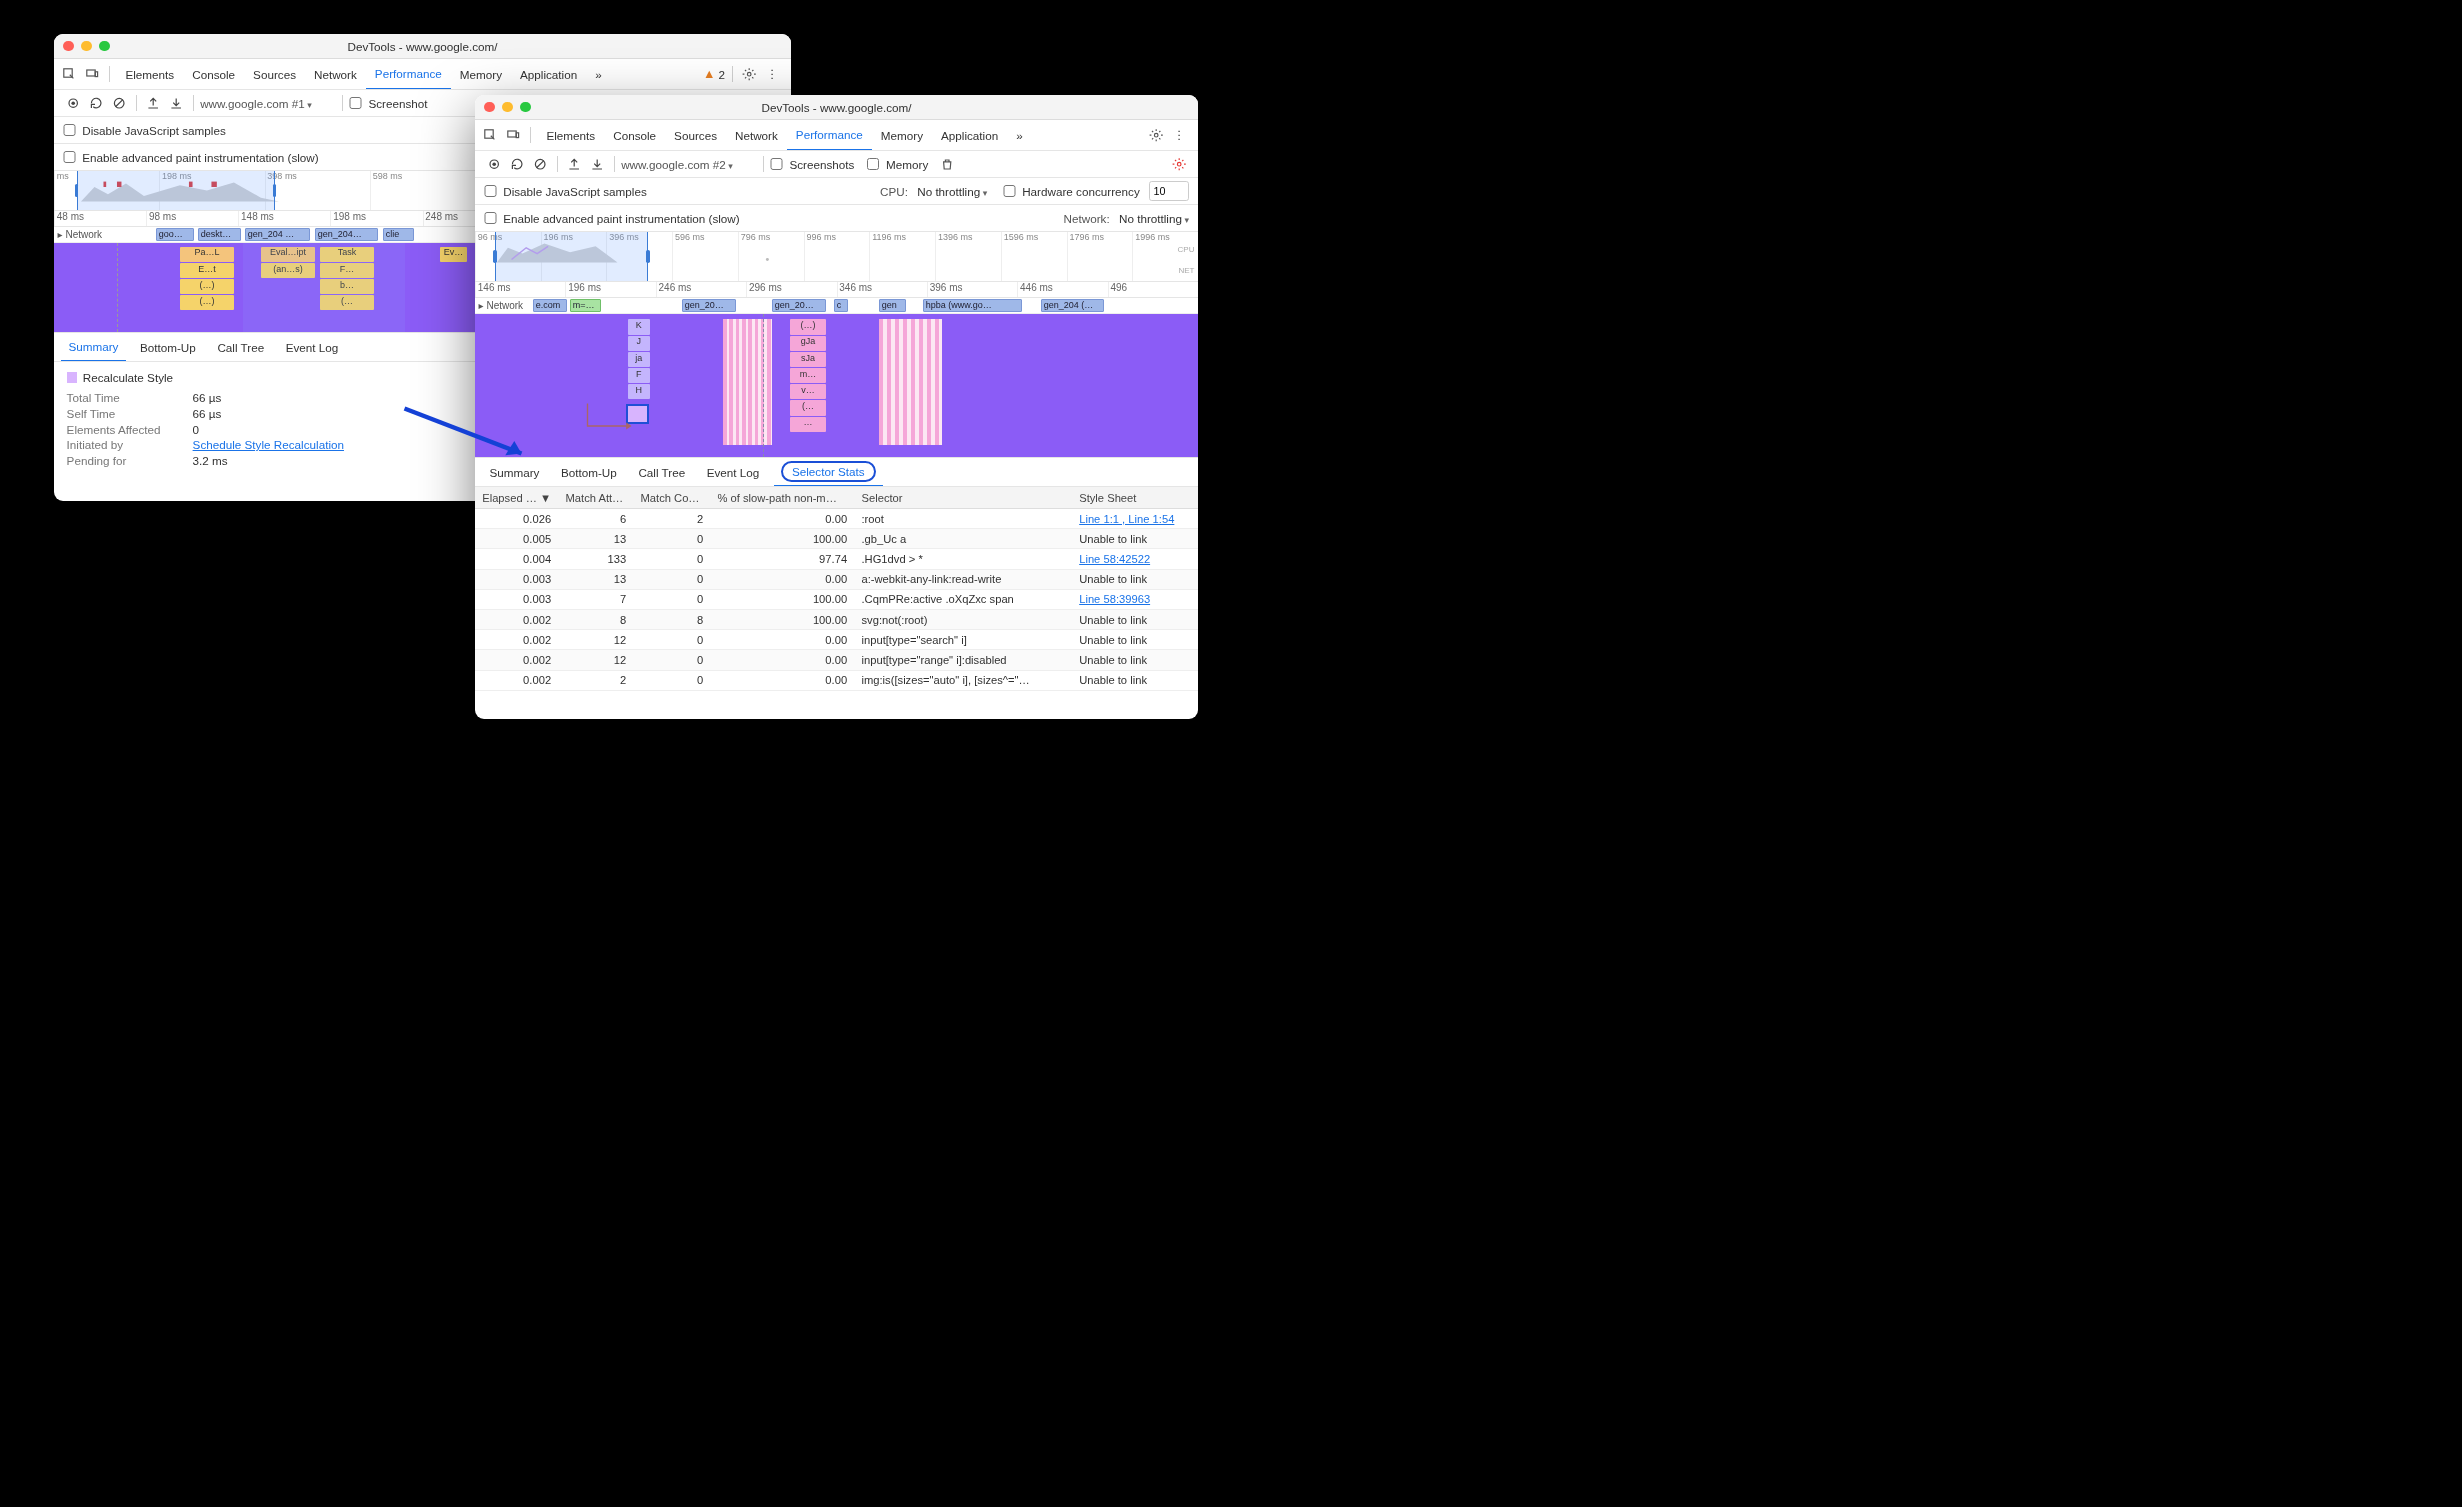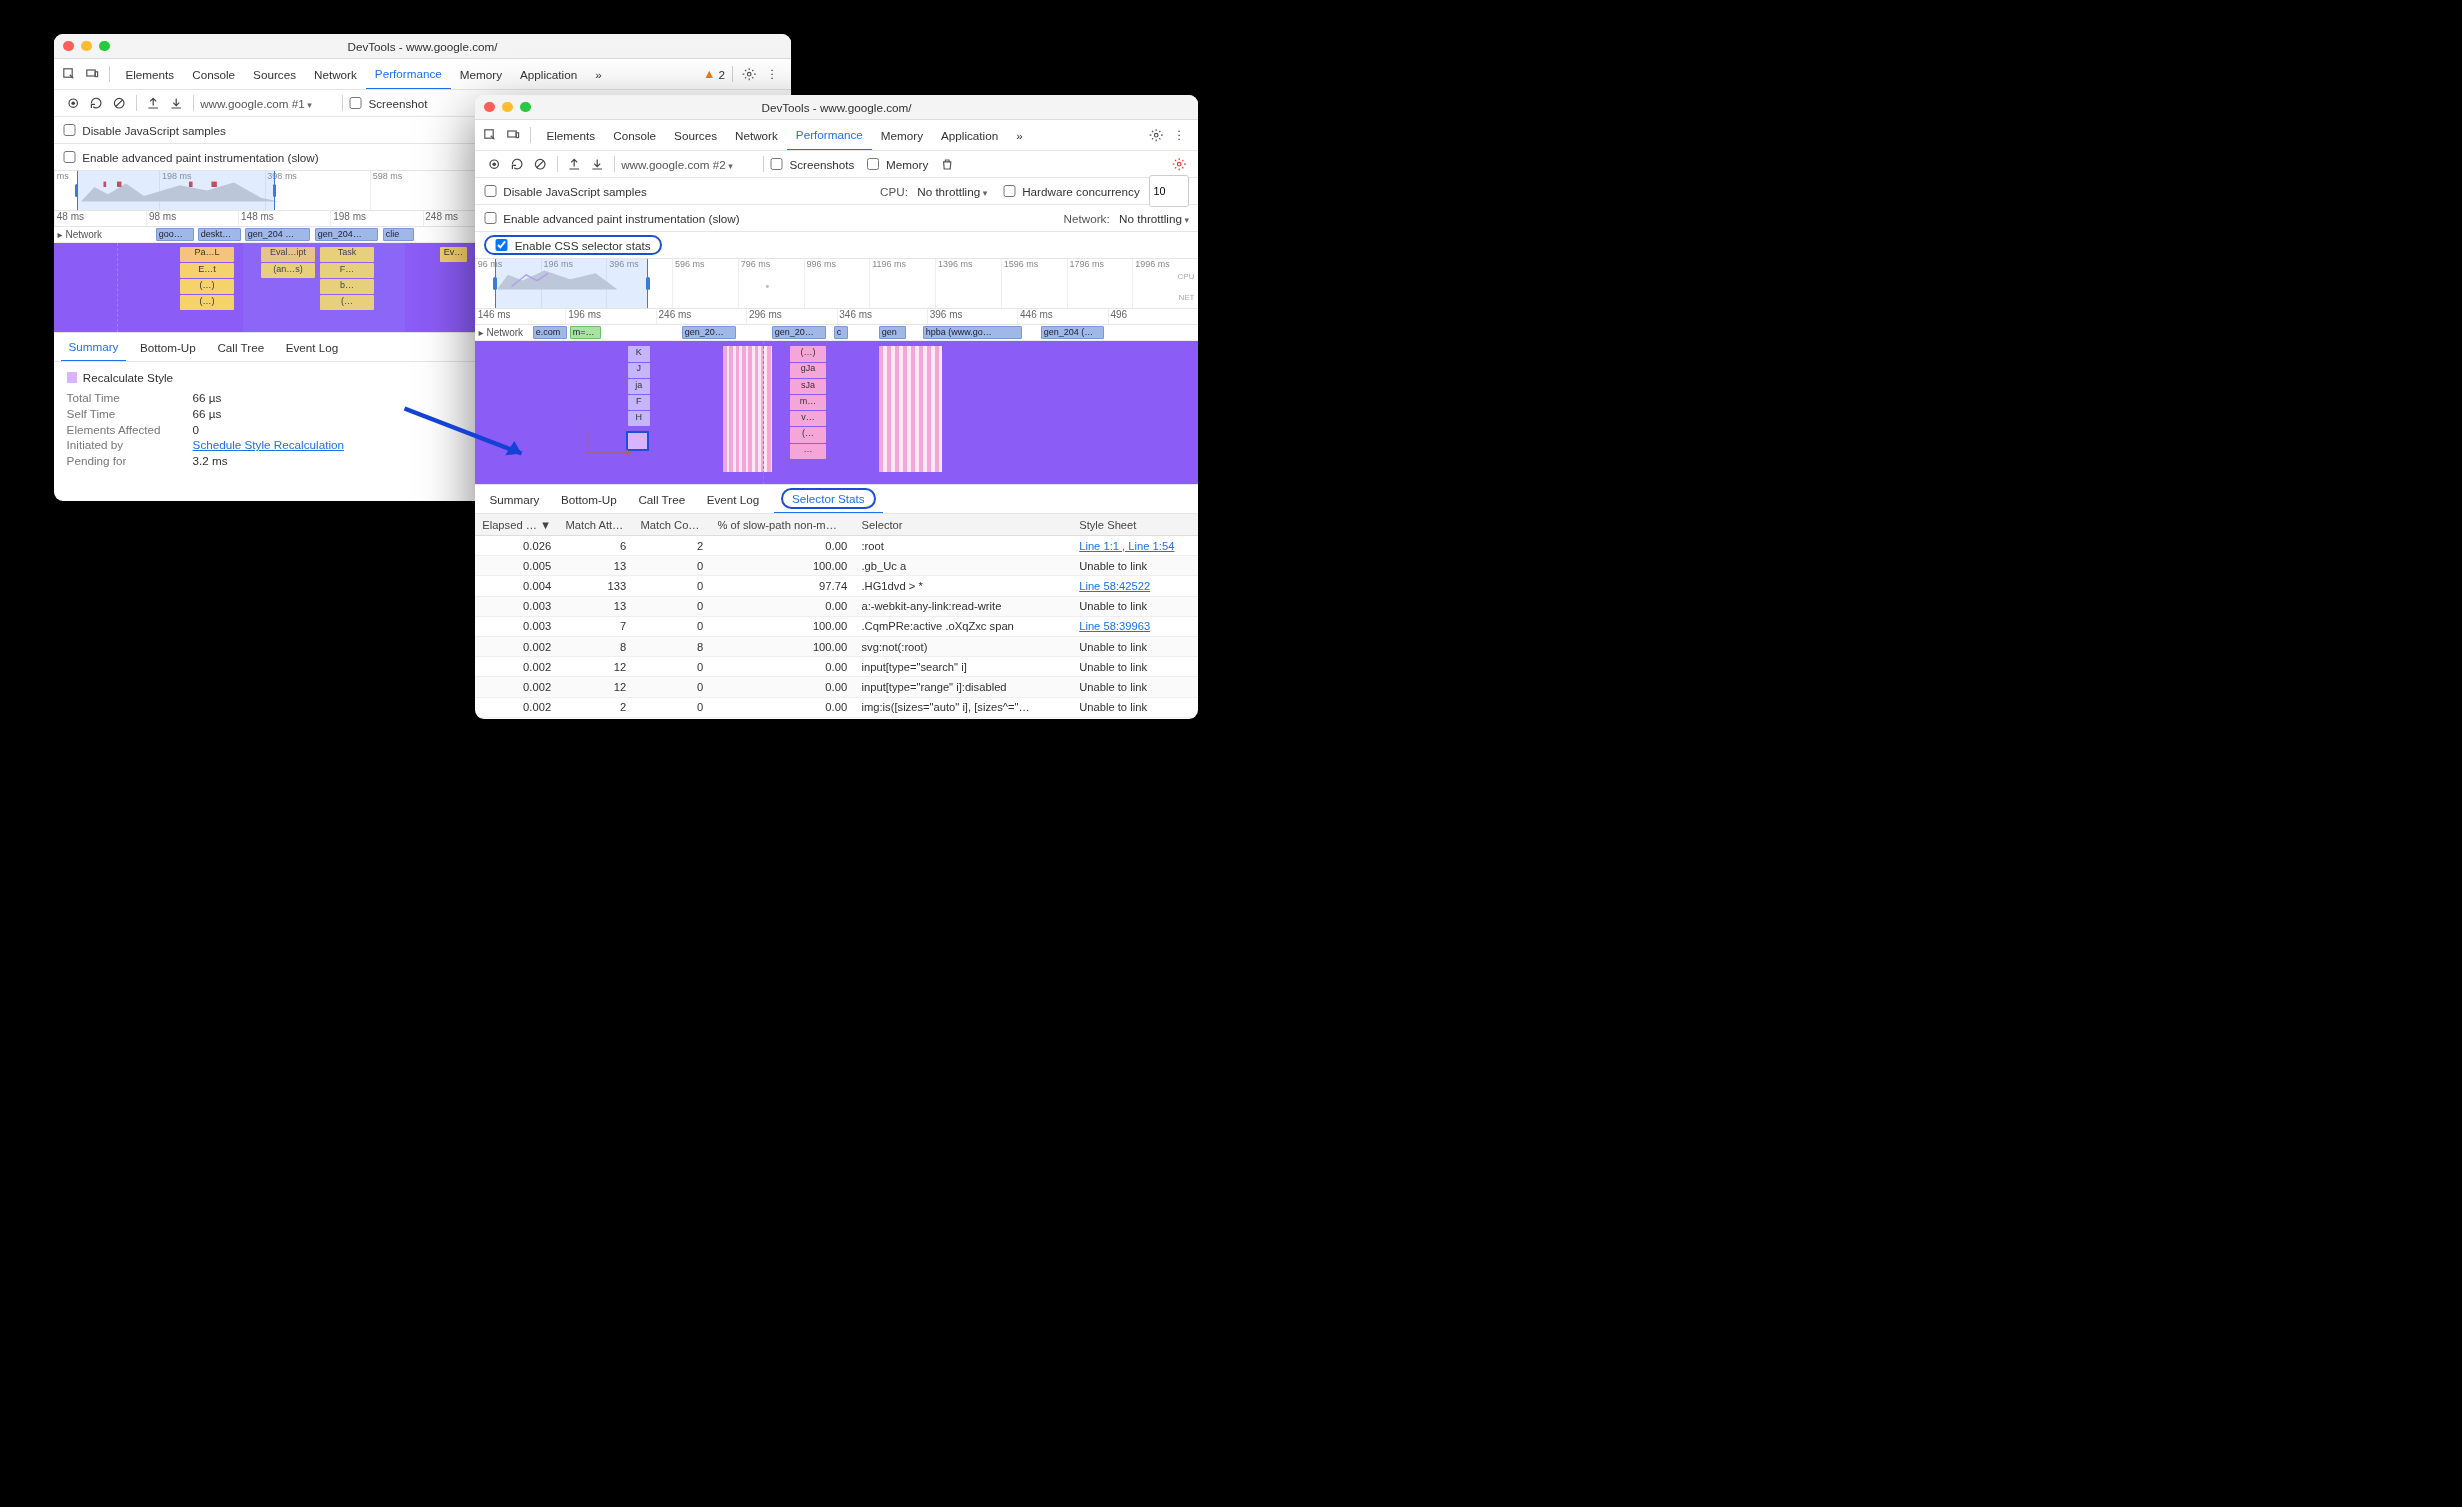--- a/index.html
+++ b/index.html
@@ -43,21 +43,21 @@
   .iconbtn { width:20px; height:20px; display:flex; align-items:center; justify-content:center; border-radius:2.7px;}
   .iconbtn svg{width:14.4px;height:14.4px;}
   .tab { padding:0 9px; height:29px; display:flex; align-items:center; color:#333; cursor:default;}
   .tab.active { color:#1a73e8; border-bottom:1.8px solid #1a73e8;text-align:center; }
   .tab.perf.active {border-bottom:1.8px solid #1a73e8;}
   .tabs { display:flex; height:29px; align-items:stretch;}
   .lbl { color:#555;}
   .val { color:#303030;}
   .dd::after{content:" ▾"; font-size:9px; color:#666;}
   input[type=checkbox]{width:12.6px;height:12.6px;margin-right:3.6px;}
-  .mini-input{width:40px;height:32px;border:0.9px solid #ccc;border-radius:2.7px;padding:0 3.6px;font-size:10.8px;}
+  .mini-input{width:40px;height:20px;border:0.9px solid #ccc;border-radius:2.7px;padding:0 3.6px;font-size:10.8px;}
   
   .overview{ position:relative; height:40px; border-bottom:0.9px solid #e5e5e5; background:#fff;}
   .ov-ticks{position:absolute;inset:0;display:flex;}
   .ov-tick{flex:1;border-left:0.9px solid #eee;font-size:9px;color:#888;padding-left:1.8px;}
   .ov-sel{position:absolute;top:0;bottom:0;background:rgba(120,170,255,.22);border-left:1.8px solid #3a7bd5;border-right:1.8px solid #3a7bd5;}
   .ov-handle{position:absolute;top:0;width:7.2px;height:100%;display:flex;align-items:center;justify-content:center;}
   .ov-handle::before{content:"";width:3.6px;height:12.6px;background:#3a7bd5;border-radius:1.8px;}
   .ov-wave{position:absolute;left:0;right:0;top:7.2px;height:23.4px;pointer-events:none;}
   .ov-cpu{position:absolute;right:3.6px;top:1.8px;font-size:8px;color:#aaa;}
   
@@ -405,26 +405,20 @@
     <span>Hardware concurrency</span>&nbsp;
     <input class="mini-input" value="10" style="">
   </div>
   <div class="row">
     <input type="checkbox" style="">
     <span>Enable advanced paint instrumentation (slow)</span>
     <div style="flex:1"></div>
     <span class="lbl">Network:</span>&nbsp;
     <span class="val dd">No throttling</span>
   </div>
-  <div class="row" style="border-bottom:0.9px solid #e5e5e5;">
-    <span class="circled" style="display:flex;align-items:center;gap:3.6px;">
-      <input type="checkbox" checked="" style="">
-      <span>Enable CSS selector stats</span>
-    </span>
-  </div>
 
   <div class="overview" style="height:50px;">
     <div class="ov-ticks">
       <div class="ov-tick">96 ms</div>
         <div class="ov-tick">196 ms</div>
       <div class="ov-tick">396 ms</div>
         <div class="ov-tick">596 ms</div>
       <div class="ov-tick">796 ms</div>
         <div class="ov-tick">996 ms</div>
       <div class="ov-tick">1196 ms</div>

